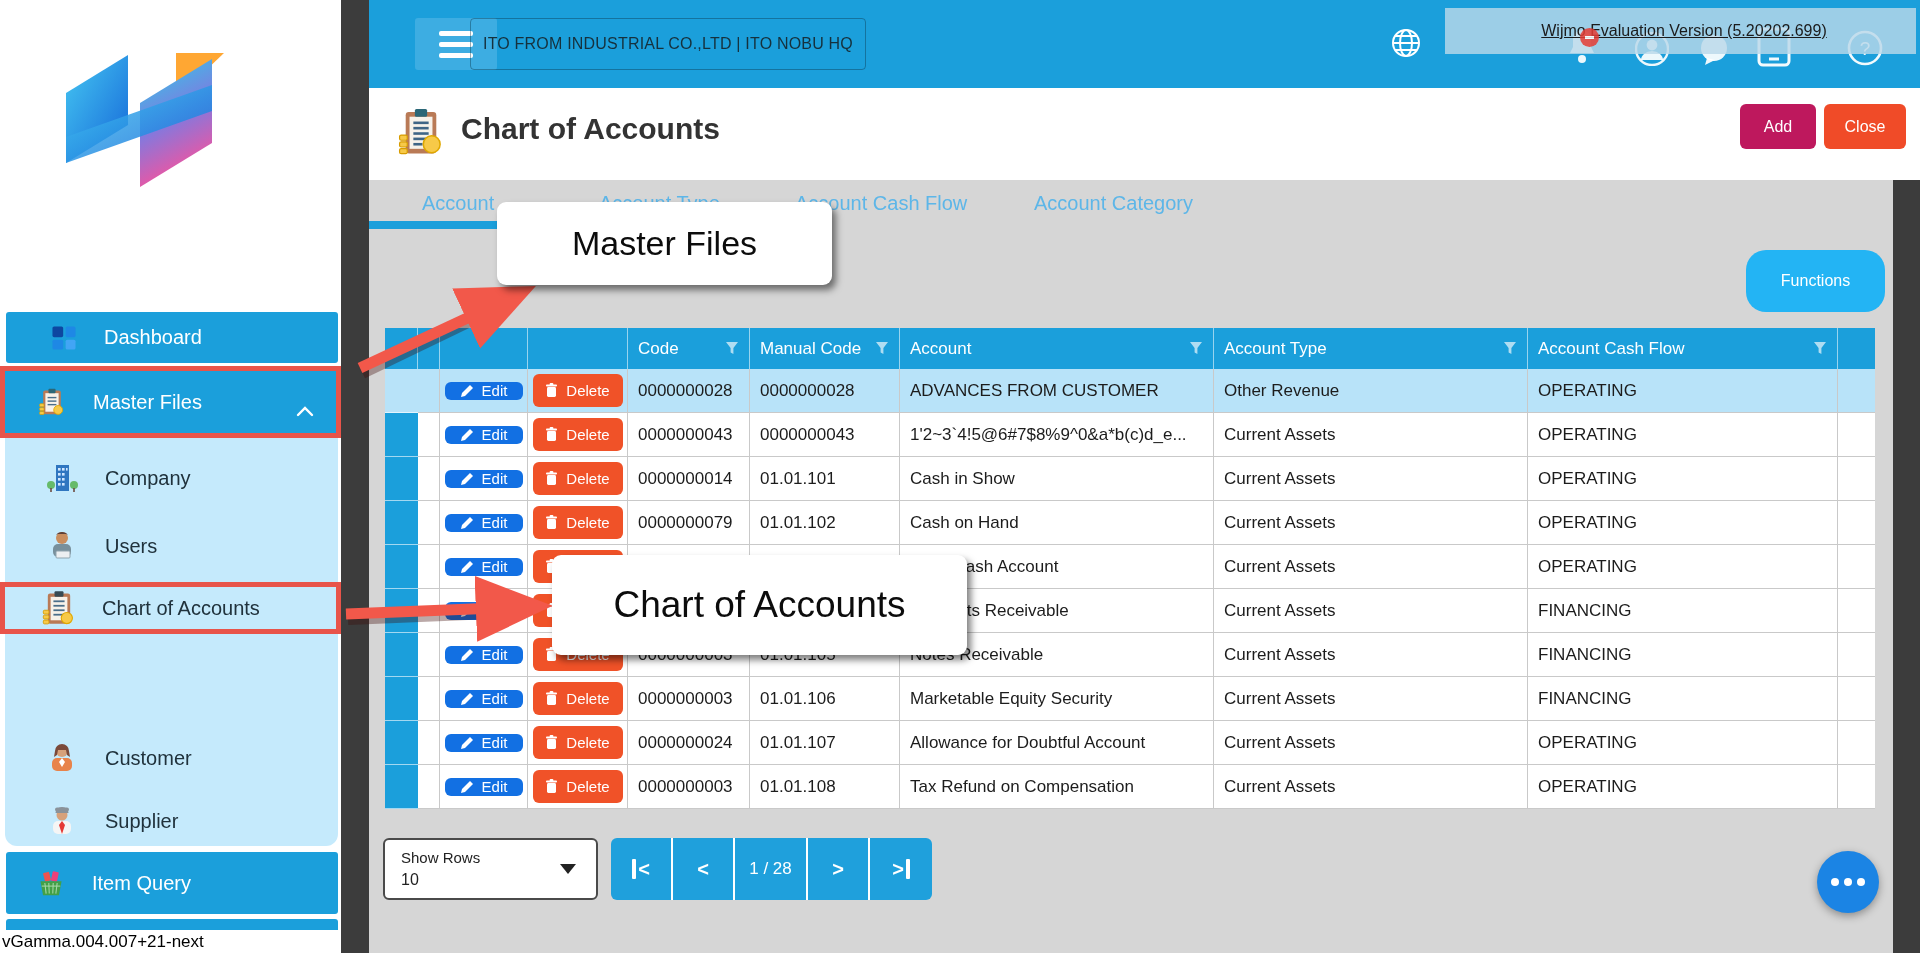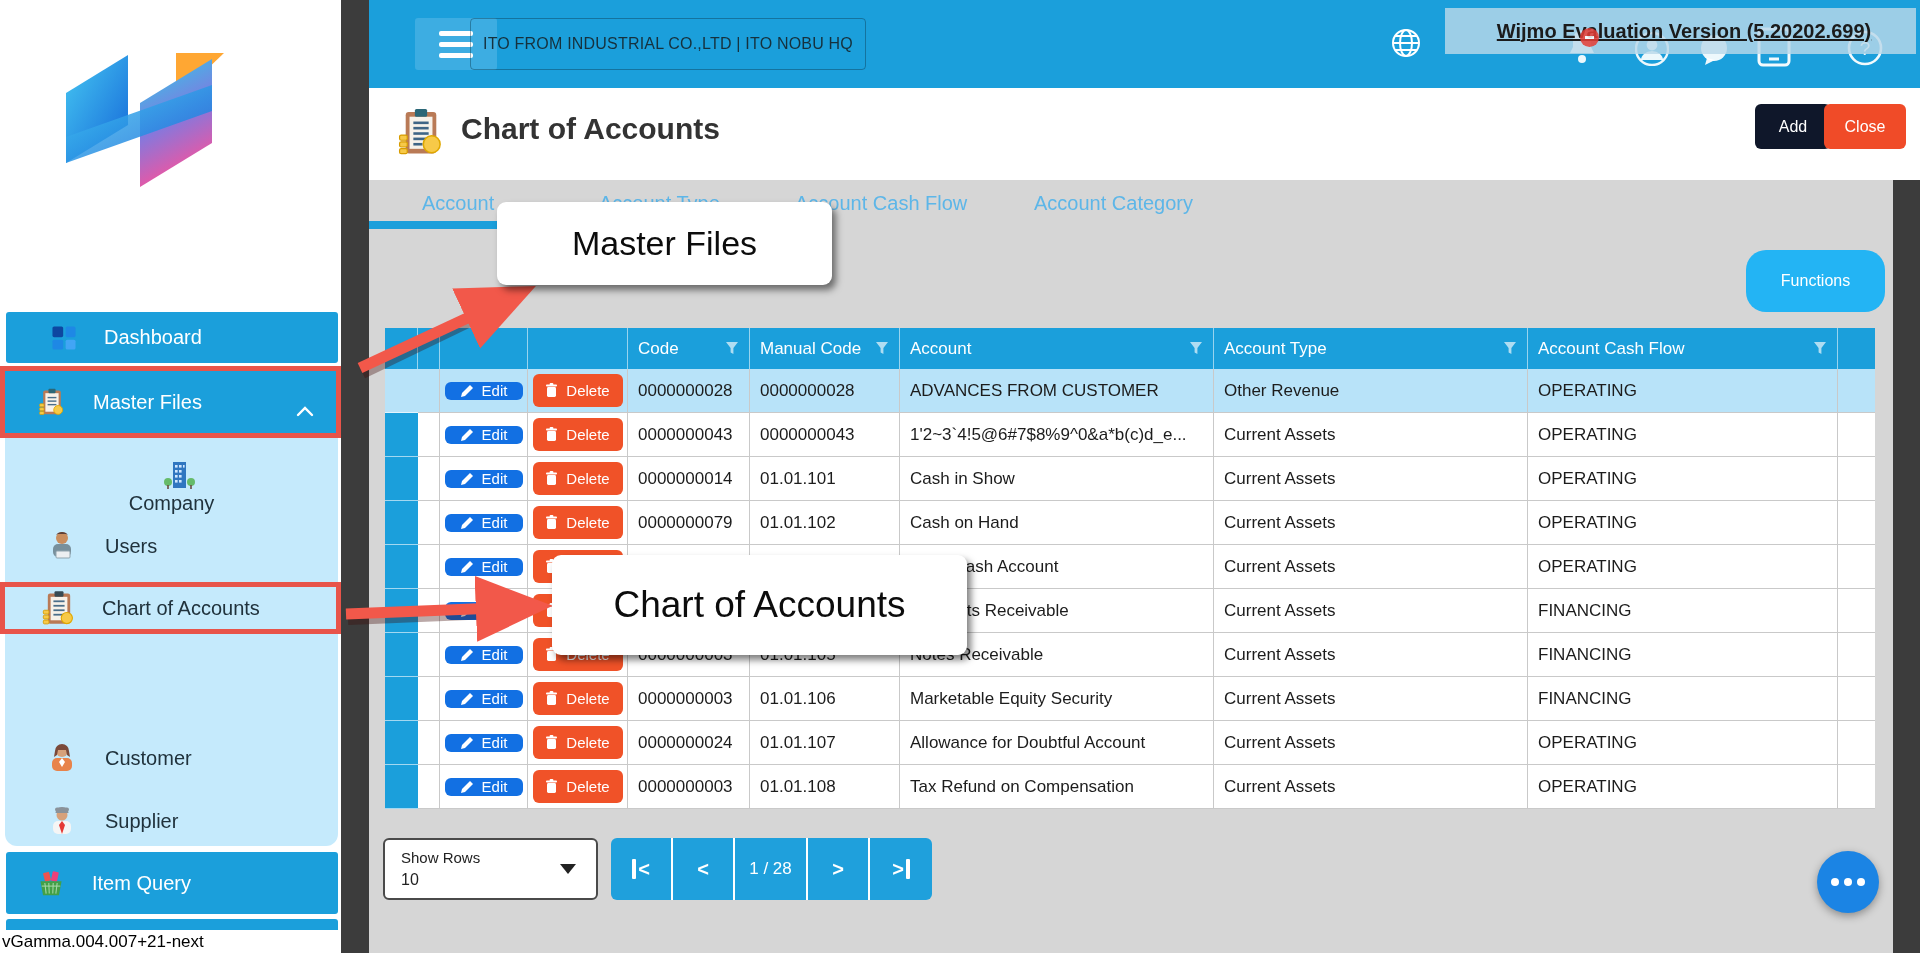--- a/index.html
+++ b/index.html
@@ -31,29 +31,29 @@
 
   
   .topbar { position:absolute; left:369px; top:0; width:1551px; height:88px; background:#1b9fdb; }
   .hamburger { position:absolute; left:46px; top:18px; width:82px; height:52px; background:#3dade2; border-radius:3px; display:flex; flex-direction:column; justify-content:center; align-items:center; gap:6px; cursor:pointer; }
   .hamburger i { display:block; width:34px; height:5px; background:#fff; border-radius:2px; }
   .company-box { position:absolute; left:101px; top:18px; width:396px; height:52px; border:1px solid rgba(10,50,70,.4); border-radius:4px; display:flex; align-items:center; justify-content:center; color:#16313d; font-size:16px; letter-spacing:.2px; cursor:pointer; }
   .globe { position:absolute; left:1020px; top:26px; cursor:pointer; }
   .hidden-icons { position:absolute; left:1150px; top:26px; width:540px; height:42px; color:#fff; }
   .hidden-icons svg { position:absolute; }
   .wijmo { position:absolute; left:1076px; top:8px; width:471px; height:46px; background:rgba(186,216,233,.82); display:flex; align-items:center; justify-content:center; cursor:pointer; }
-  .wijmo span { font-size:20px; font-weight:bold; color:#1b1b1b; text-decoration:underline;margin-left:7px; }
+  .wijmo span { font-size:16px; font-weight:normal; color:#1b1b1b; text-decoration:underline;margin-left:7px; }
   .badge { position:absolute; left:1211px; top:28px; width:19px; height:19px; background:#e53d35; border-radius:50%; opacity:.85; display:flex; align-items:center; justify-content:center; }
   .badge i { display:block; width:9px; height:3px; background:#fff; }
 
   .pagehead { position:absolute; left:369px; top:88px; width:1551px; height:92px; background:#fff; }
   .title-icon { position:absolute; left:26px; top:10px; }
   .page-title { position:absolute; left:92px; top:24px; font-size:30px; color:#333; }
   .btn { position:absolute; border:none; border-radius:6px; color:#fff; font-size:16px; font-family:"Liberation Sans",sans-serif; cursor:pointer; }
-  .btn-add   { left:1371px; top:16px; width:76px; height:45px; background:#0f172a;margin-left:15px; }
+  .btn-add   { left:1371px; top:16px; width:76px; height:45px; background:#be185d; }
   .btn-close { left:1455px; top:16px; width:82px; height:45px; background:#f04b28; }
 
   .graypanel { position:absolute; left:369px; top:180px; width:1524px; height:773px; background:#d6d6d6; }
   .tab { position:absolute; top:12px; font-size:20px; color:#5db6e8; cursor:pointer; }
   .tab-underline { position:absolute; left:0; top:41px; width:128px; height:8px; background:#1b9fdb; }
   .btn-functions { position:absolute; left:1377px; top:70px; width:139px; height:62px; background:#23b4f4; border:none; border-radius:20px; color:#fff; font-size:16px; cursor:pointer; }
 
   
   .grid { position:absolute; left:16px; top:148px; width:1490px; background:#fff; }
   .thead, .tr { display:grid; grid-template-columns:33px 22px 88px 100px 122px 150px 314px 314px 310px 37px; }
@@ -145,21 +145,21 @@
       </span>
       <span>Master Files</span>
       <span class="chev">
         <svg width="18" height="12" viewBox="0 0 18 12">
             <polyline points="2,10 9,3 16,10" fill="none" stroke="#fff" stroke-width="2.4" stroke-linecap="round"></polyline>
           </svg>
       </span>
     </div>
 
     <div class="submenu">
-      <div class="sub-item" style="top:20px;flex-direction:column;">
+      <div class="sub-item" style="top:12px;">
         <span class="ic">
           <svg width="34" height="34" viewBox="0 0 34 34">
               <rect x="11" y="4" width="13" height="26" fill="#2f76c0"></rect>
               <g fill="#cfe6ff">
                 <rect x="13" y="7" width="2.6" height="2.6"></rect>
                 <rect x="17" y="7" width="2.6" height="2.6"></rect>
                 <rect x="21" y="7" width="1.6" height="2.6"></rect>
                 <rect x="13" y="12" width="2.6" height="2.6"></rect>
                 <rect x="17" y="12" width="2.6" height="2.6"></rect>
                 <rect x="13" y="17" width="2.6" height="2.6"></rect>

